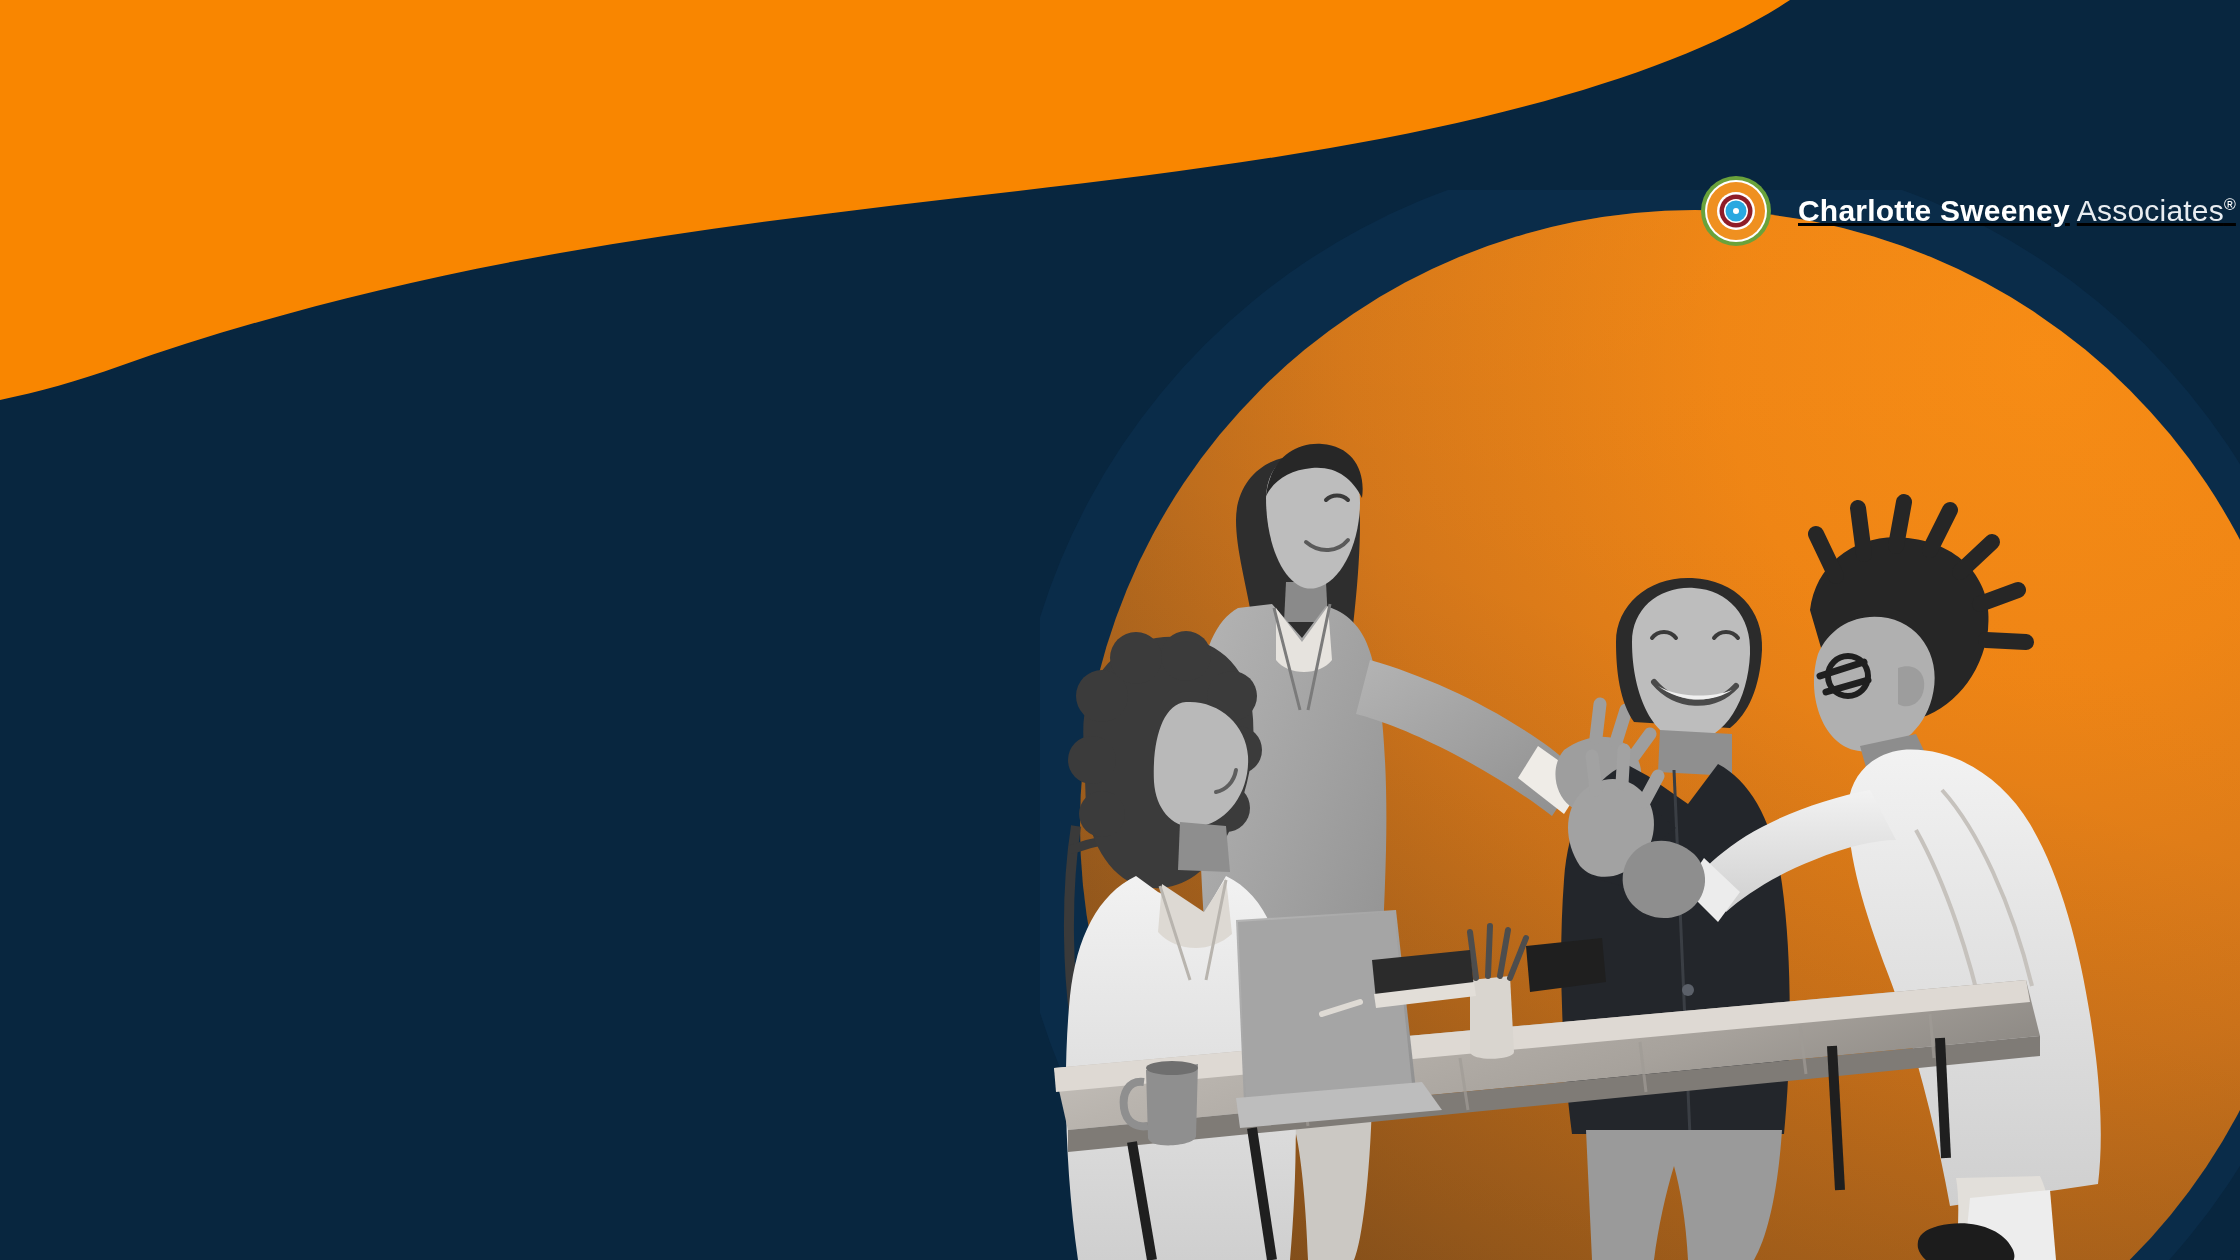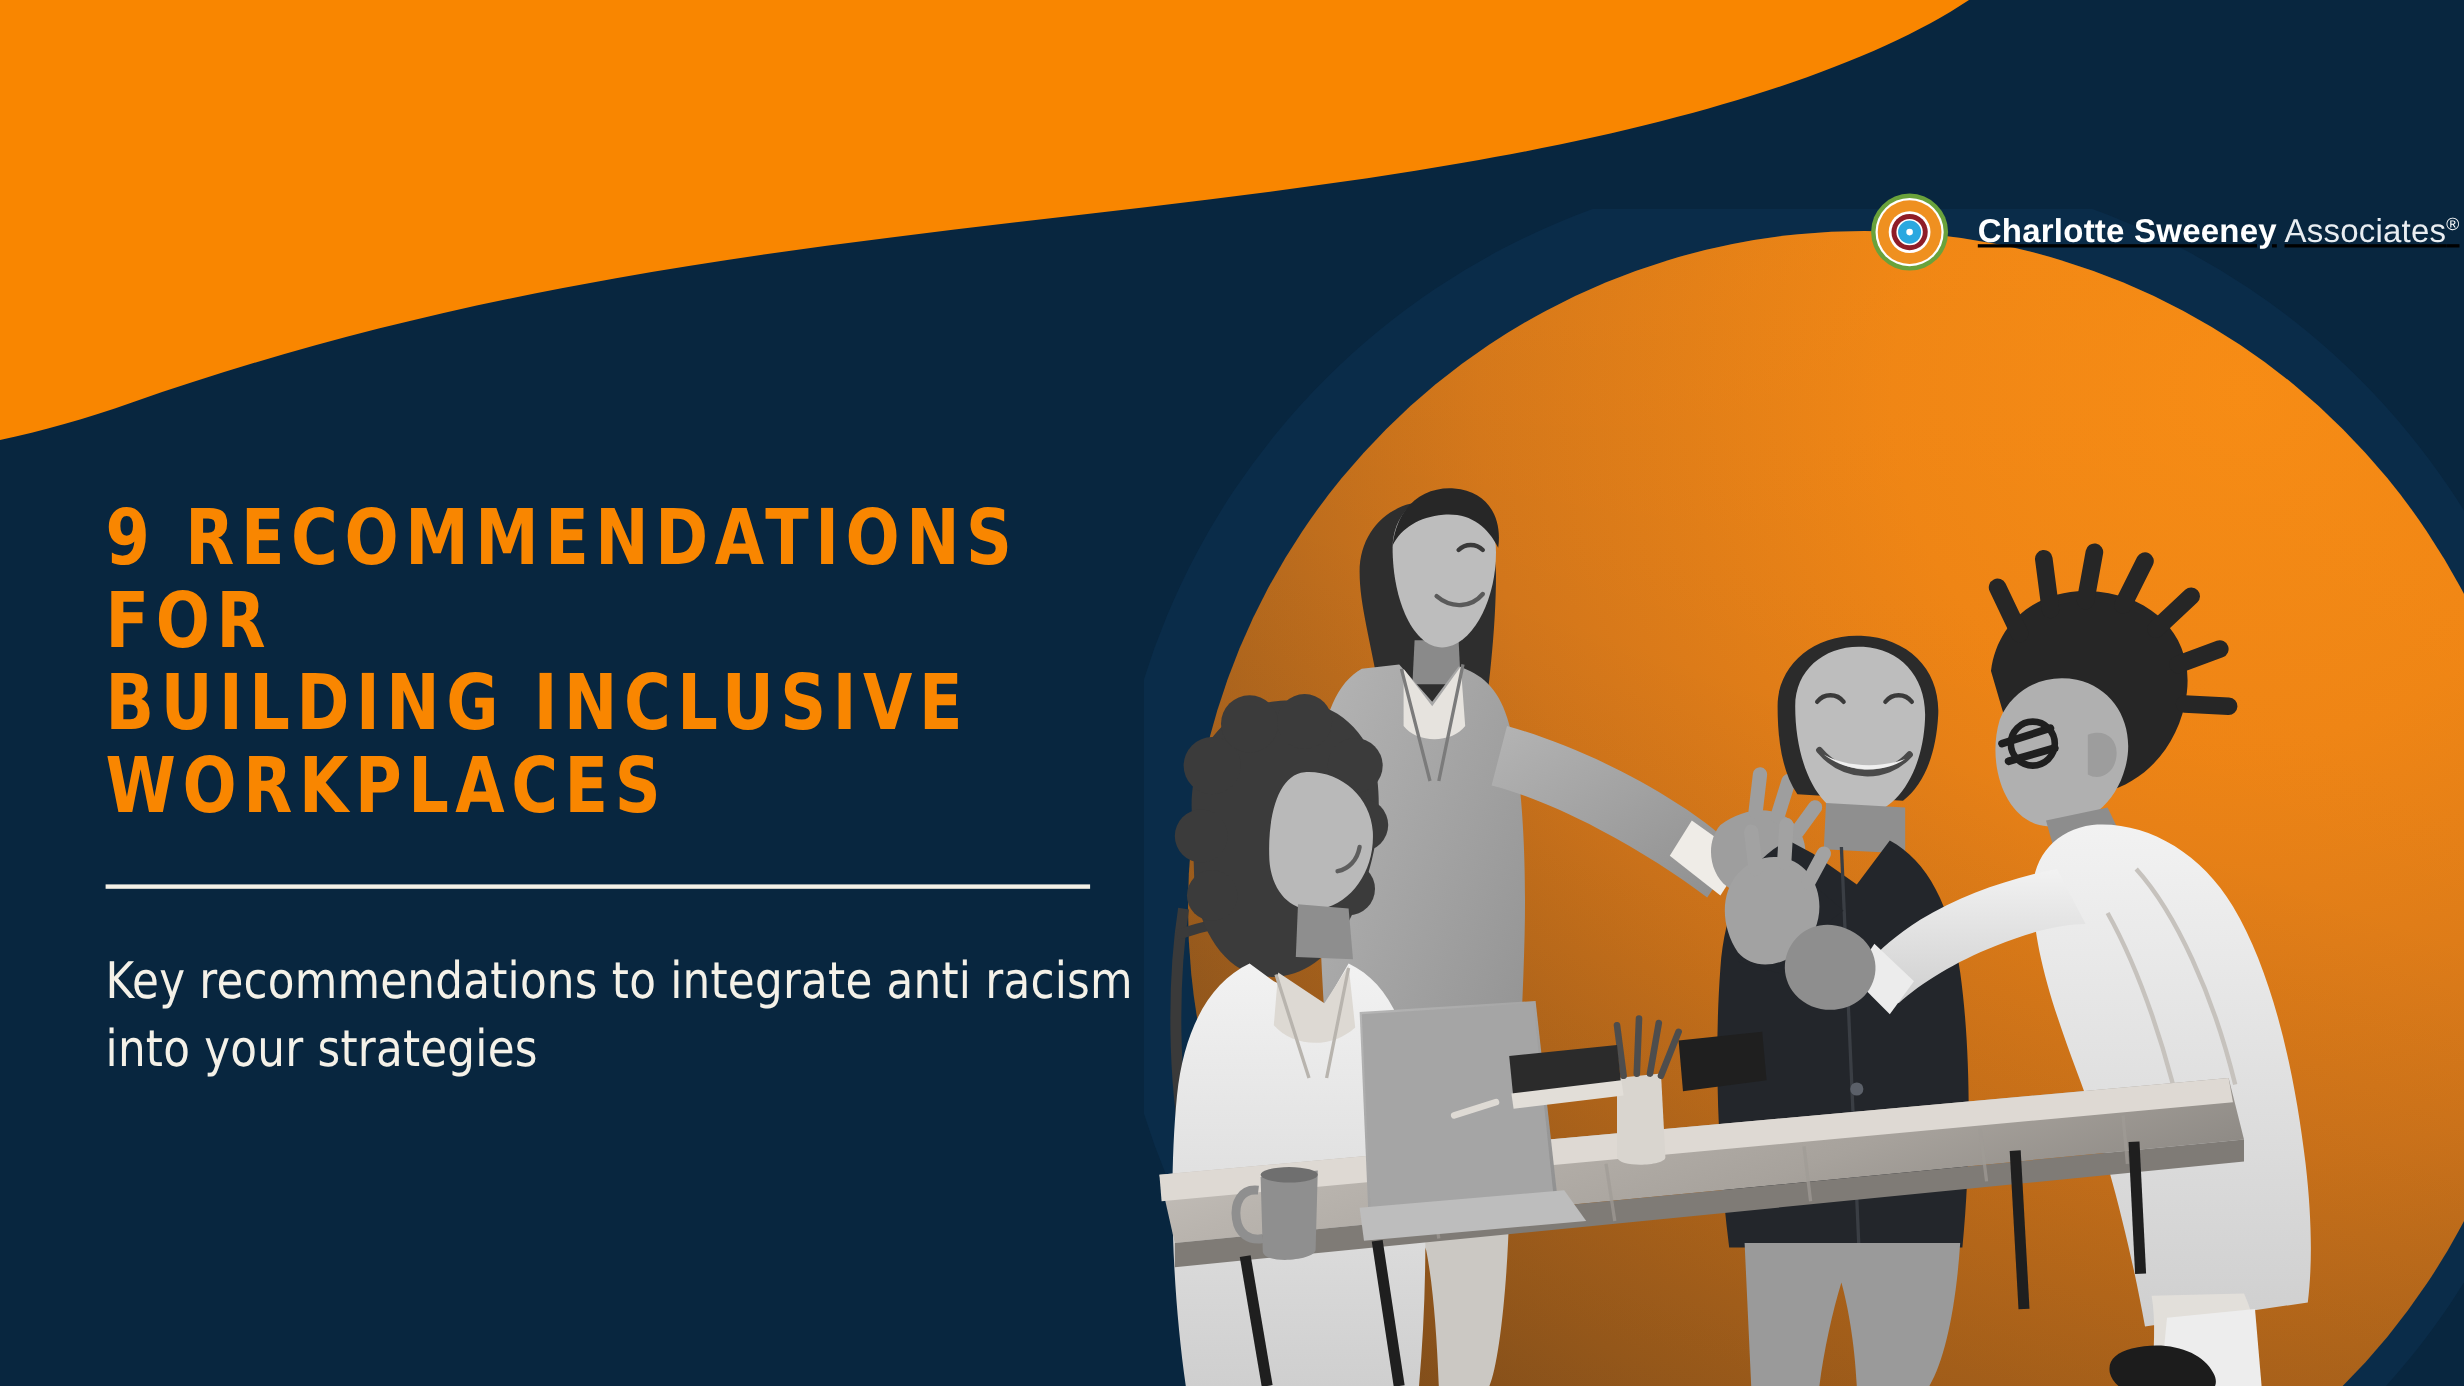--- a/index.html
+++ b/index.html
@@ -366,27 +366,20 @@
       </g>
       <g>
         <path d="M486 756 L562 748 L566 792 L490 802 Z" fill="#1f1f1f"></path>
       </g>
       <g>
         <path d="M282 824 L320 812" stroke="#dedad4" stroke-width="6" stroke-linecap="round" fill="none"></path>
       </g>
     </svg>
   </div>
 
-  <div class="headline-block">
-    <h1 class="title">9 RECOMMENDATIONS FOR
-BUILDING INCLUSIVE WORKPLACES</h1>
-    <hr class="divider">
-    <p class="subtitle">Key recommendations to integrate anti racism
-into your strategies</p>
-  </div>
 
   <div class="logo">
     <svg class="logo-mark" viewBox="0 0 72 72">
       <circle cx="36" cy="36" r="35" fill="#6aa23b"></circle>
       <circle cx="36" cy="36" r="31" fill="#ffffff"></circle>
       <circle cx="36" cy="36" r="29" fill="#ef9020"></circle>
       <circle cx="36" cy="36" r="19" fill="#ffffff"></circle>
       <circle cx="36" cy="36" r="16.5" fill="#8f1d28"></circle>
       <circle cx="36" cy="36" r="12" fill="#ffffff"></circle>
       <circle cx="36" cy="36" r="10.5" fill="#2aa8e0"></circle>

